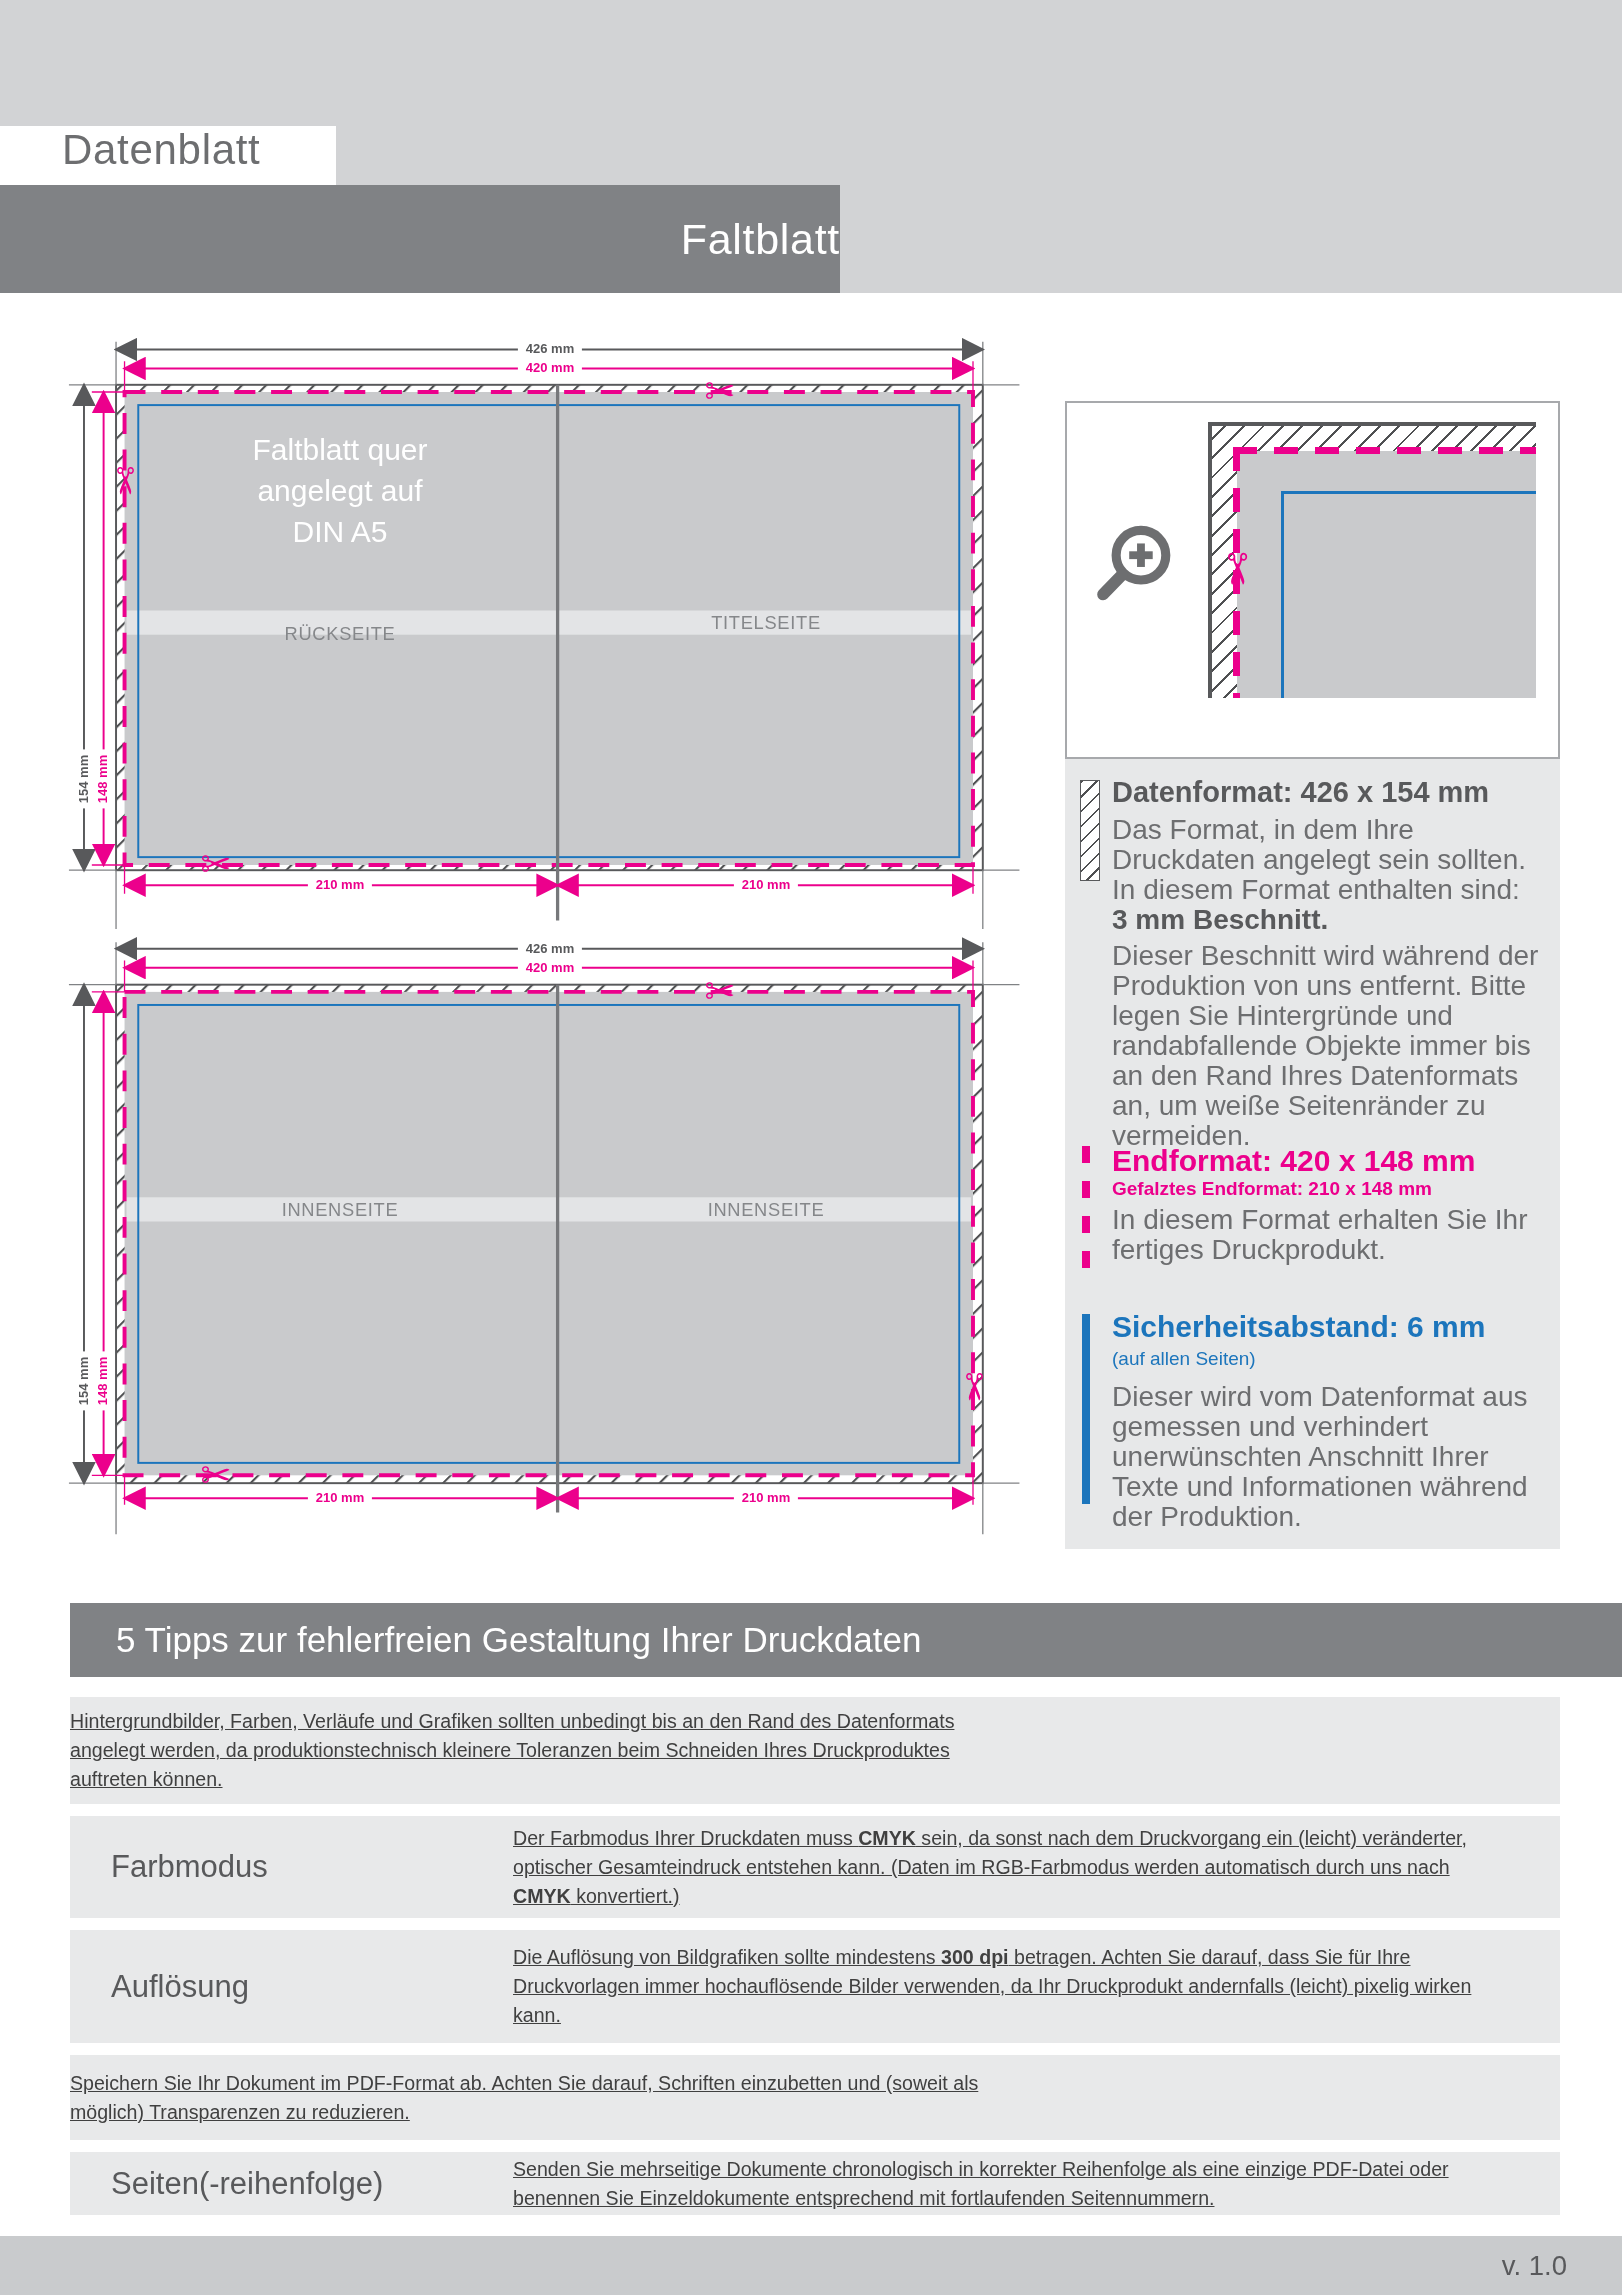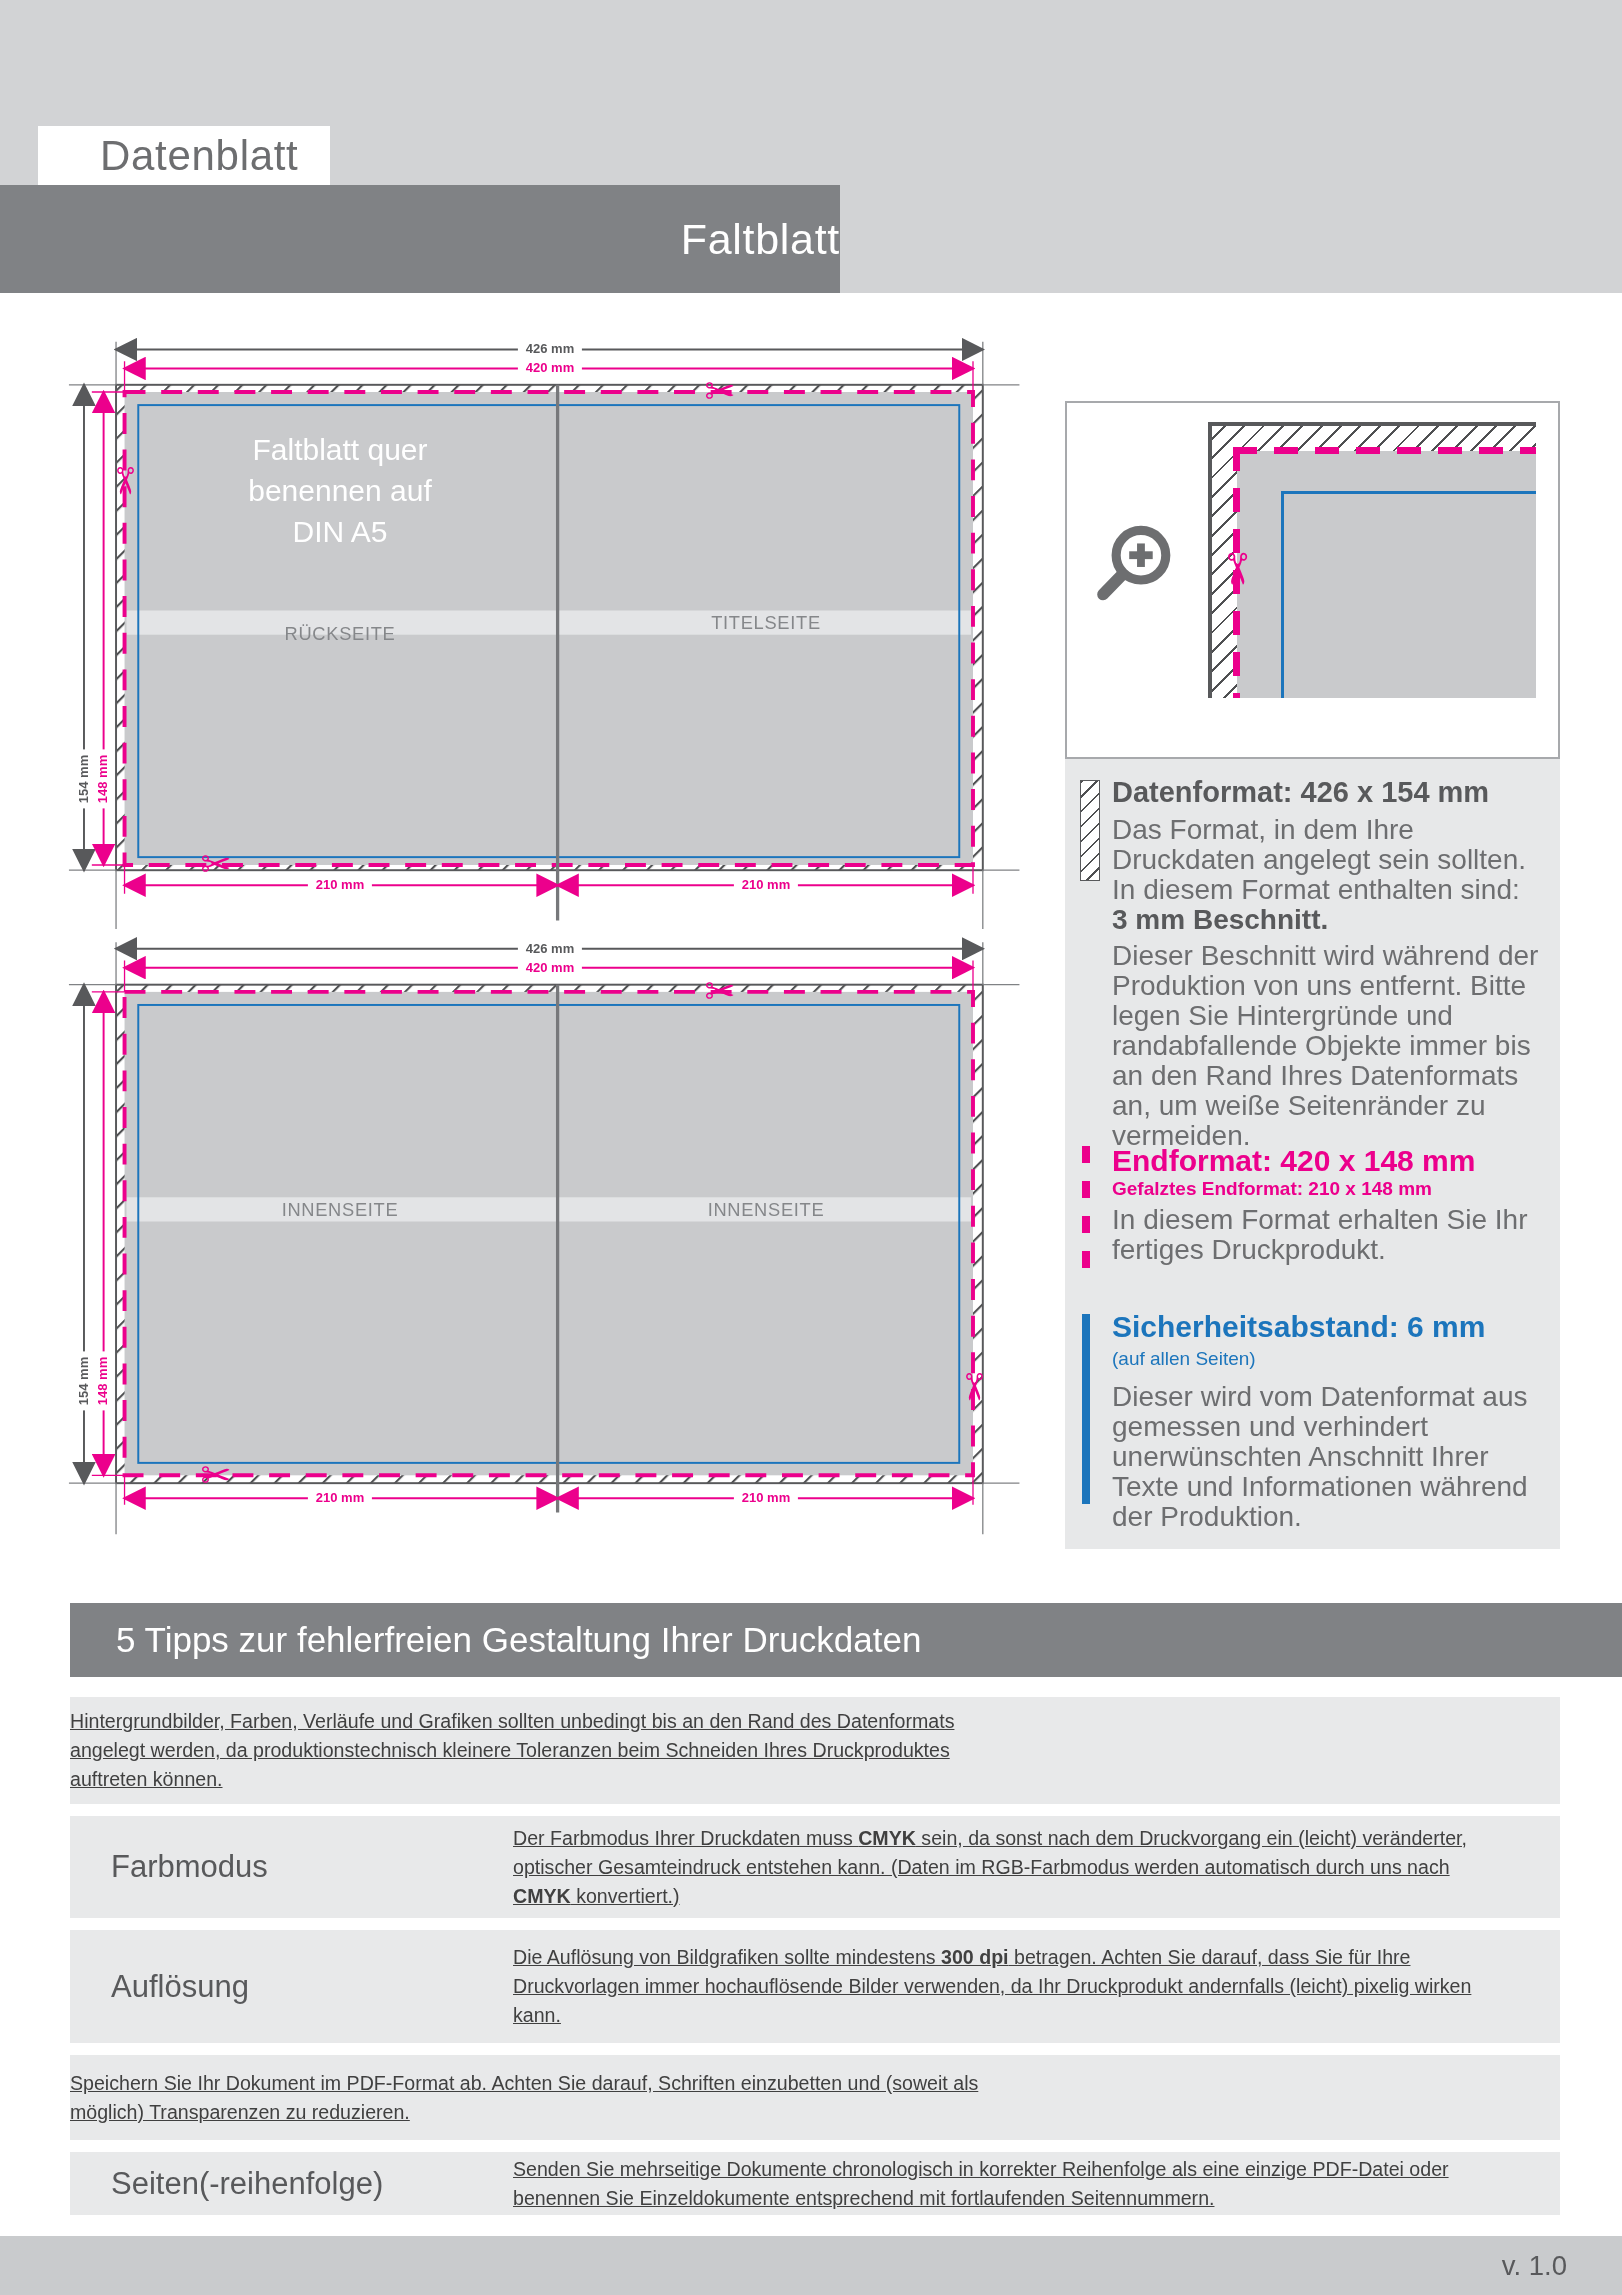--- a/index.html
+++ b/index.html
@@ -2,22 +2,22 @@
 <html style="font-size:10.5px"><head>
 <meta charset="utf-8">
 <style>
   html,body{margin:0;padding:0;background:#fff;}
   #page{position:relative;width:1623px;height:2295px;background:#ffffff;overflow:hidden;
         font-family:"Liberation Sans",sans-serif;}
   .abs{position:absolute;}
 
   
   .header-bg{left:0;top:0;width:1623px;height:293px;background:#d2d3d5;}
-  .doc-box{left:0;top:126px;width:292px;height:59px;background:#ffffff;
-           display:flex;align-items:center;margin-left:38px;}
+  .doc-box{left:0;top:126px;width:336px;height:59px;background:#ffffff;
+           display:flex;}
   .doc-box span{font-size:42px;color:#6d6e70;padding-left:62px;letter-spacing:0.7px;}
   .product-band{left:0;top:185px;width:840px;height:108px;background:#808285;
                 display:flex;align-items:center;justify-content:flex-end;}
   .product-band span{font-size:43px;color:#ffffff;letter-spacing:0.7px;}
 
   
   .lbl{position:absolute;transform:translate(-50%,-50%);white-space:nowrap;
        font-weight:bold;font-size:13px;color:#58595b;}
   .lbl.onwhite{background:#ffffff;padding:1.3px 7.9px;}
   .lbl.pink{color:#ec008c;}
@@ -171,21 +171,21 @@
   </svg>
 
   <div class="lbl onwhite" style="left:550px;top:349px;">426 mm</div>
   <div class="lbl onwhite pink" style="left:550px;top:368px;">420 mm</div>
   <div class="lbl rot" style="left:84px;top:779px;">154 mm</div>
   <div class="lbl rot pink" style="left:103px;top:779px;">148 mm</div>
   <div class="lbl onwhite pink" style="left:340px;top:885px;">210 mm</div>
   <div class="lbl onwhite pink" style="left:766px;top:885px;">210 mm</div>
   <div class="overlay-txt">
     <div>Faltblatt quer</div>
-    <div>benennen auf</div>
+    <div>angelegt auf</div>
     <div>DIN A5</div>
   </div>
   <div class="panel-lbl" style="left:340px;top:634px;">RÜCKSEITE</div>
   <div class="panel-lbl" style="left:766px;top:623px;">TITELSEITE</div>
   <span class="sc" style="left:720px;top:391px;">✂</span>
   <span class="sc r90" style="left:124px;top:481px;">✂</span>
   <span class="sc" style="left:216px;top:864px;">✂</span>
 
   <div class="lbl onwhite" style="left:550px;top:949px;">426 mm</div>
   <div class="lbl onwhite pink" style="left:550px;top:968px;">420 mm</div>

